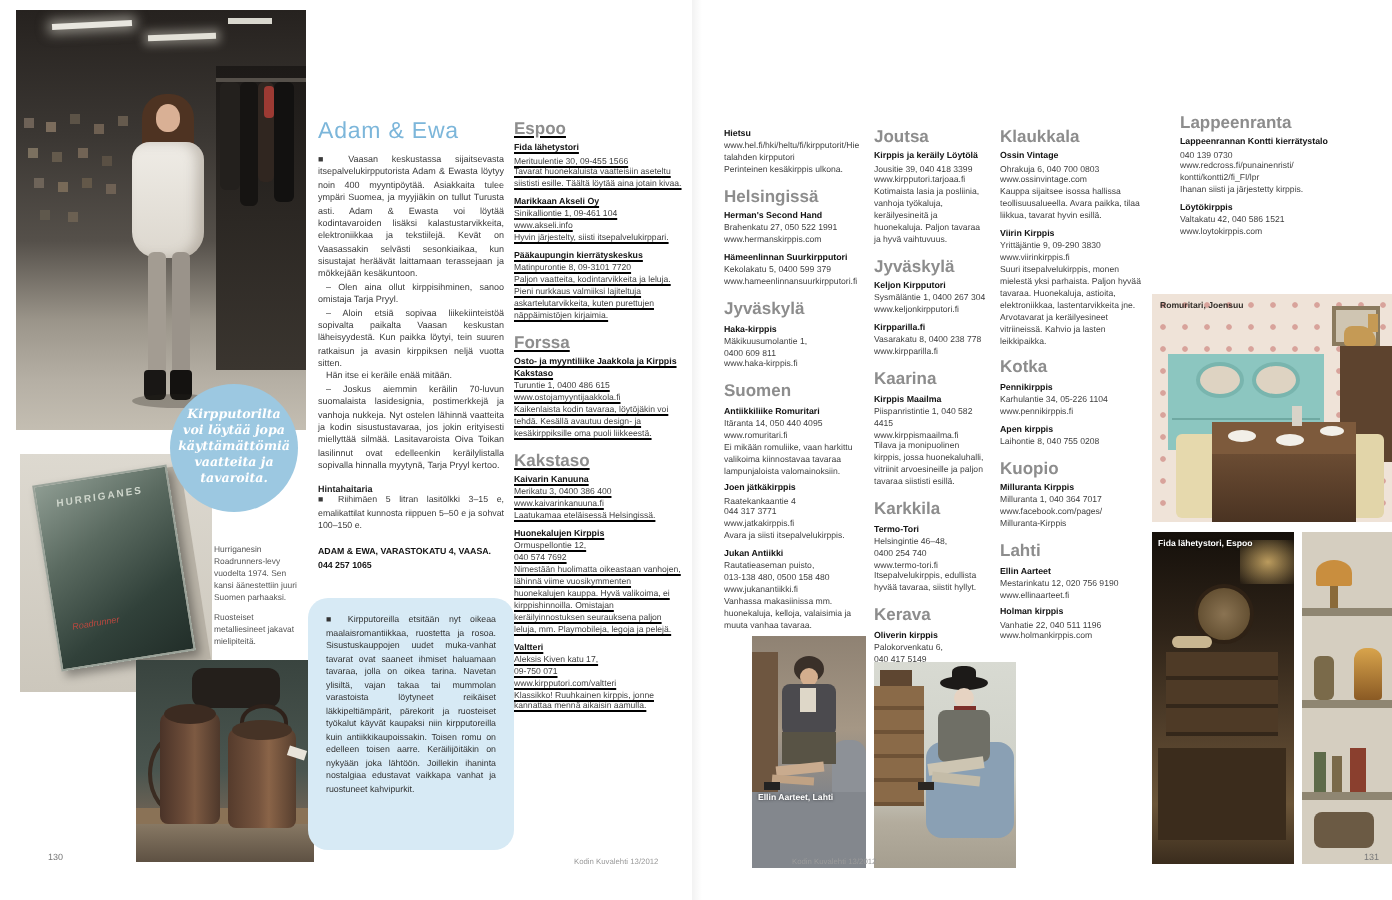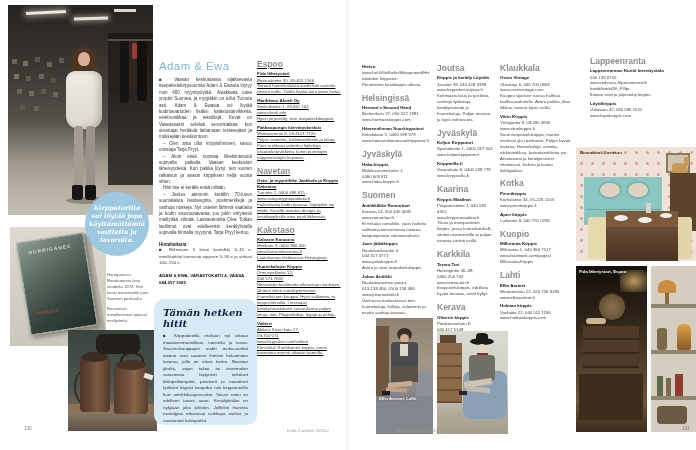--- a/index.html
+++ b/index.html
@@ -114,21 +114,20 @@
       </div>
     <div class="price-h">Hintahaitaria</div>
     <div class="price-t">■ Riihimäen 5 litran lasitölkki 3–15 e, emalikattilat kunnosta riippuen 5–50 e ja sohvat 100–150 e.</div>
     <div class="addr">
       <span>ADAM &amp; EWA, VARASTOKATU 4, VAASA.</span><br>
       <span>044 257 1065</span>
     </div>
   </div>
 
   <div class="abs hits" style="left:154px;top:299px;width:103px;height:126px;">
-    <div class="hits-title">Tämän hetken hitit</div>
     <div class="hits-text">■ Kirpputoreilla etsitään nyt oikeaa maalaisromantiikkaa, ruostetta ja rosoa. Sisustuskauppojen uudet muka-vanhat tavarat ovat saaneet ihmiset haluamaan tavaraa, jolla on oikea tarina. Navetan ylisiltä, vajan takaa tai mummolan varastoista löytyneet reikäiset läkkipeltiämpärit, pärekorit ja ruosteiset työkalut käyvät kaupaksi niin kirpputoreilla kuin antiikkikaupoissakin. Toisen romu on edelleen toisen aarre. Keräilijöitäkin on nykyään joka lähtöön. Joillekin ihaninta nostalgiaa edustavat vaikkapa vanhat ja ruostuneet kahvipurkit.</div>
   </div>
 
   <div class="col" id="leftlist" style="left:257px;top:60px;width:84px;text-decoration:underline;">
       <h3 class="city">Espoo</h3>
       <div class="entry">
         <div class="entry-name">Fida lähetystori</div>
         <div class="entry-line">Merituulentie 30, 09-455 1566</div>
         <div class="entry-line">Tavarat huonekaluista vaatteisiin aseteltu siististi esille. Täältä löytää aina jotain kivaa.</div>
       </div>
@@ -136,21 +135,21 @@
         <div class="entry-name">Marikkaan Akseli Oy</div>
         <div class="entry-line">Sinikalliontie 1, 09-461 104</div>
         <div class="entry-line">www.akseli.info</div>
         <div class="entry-line">Hyvin järjestelty, siisti itsepalvelukirppari.</div>
       </div>
       <div class="entry">
         <div class="entry-name">Pääkaupungin kierrätyskeskus</div>
         <div class="entry-line">Matinpurontie 8, 09-3101 7720</div>
         <div class="entry-line">Paljon vaatteita, kodintarvikkeita ja leluja. Pieni nurkkaus valmiiksi lajiteltuja askartelutarvikkeita, kuten purettujen näppäimistöjen kirjaimia.</div>
       </div>
-      <h3 class="city">Navetan</h3>
+      <h3 class="city">Forssa</h3>
       <div class="entry">
         <div class="entry-name">Osto- ja myyntiliike Jaakkola ja Kirppis Kakstaso</div>
         <div class="entry-line">Turuntie 1, 0400 486 615</div>
         <div class="entry-line">www.ostojamyyntijaakkola.fi</div>
         <div class="entry-line">Kaikenlaista kodin tavaraa, löytöjäkin voi tehdä. Kesällä avautuu design- ja kesäkirppiksille oma puoli liikkeestä.</div>
       </div>
       <h3 class="city">Kakstaso</h3>
       <div class="entry">
         <div class="entry-name">Kaivarin Kanuuna</div>
         <div class="entry-line">Merikatu 3, 0400 386 400</div>

